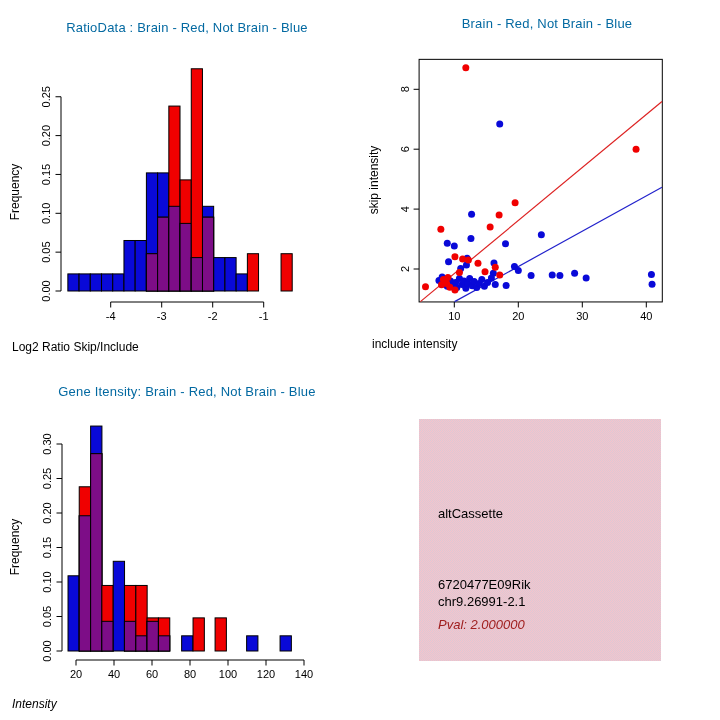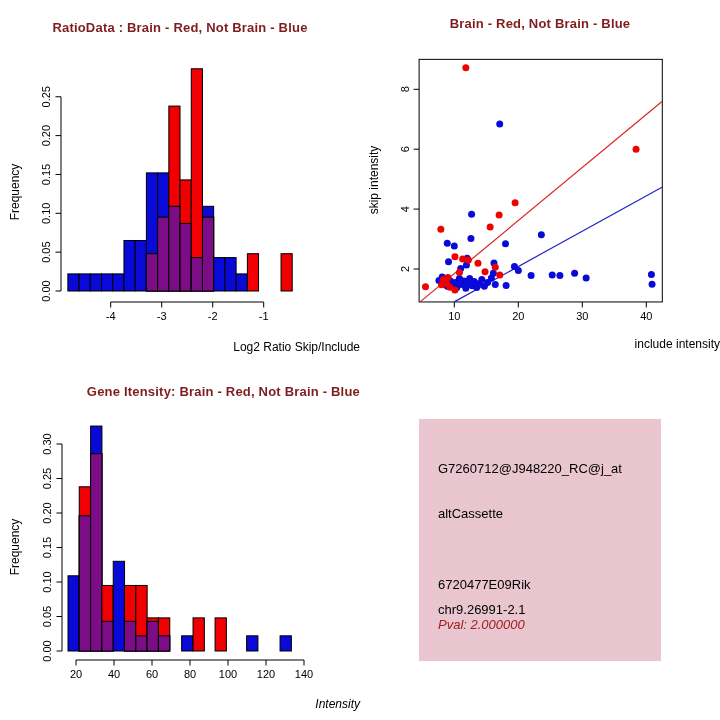--- a/index.html
+++ b/index.html
@@ -1,37 +1,37 @@
 <!DOCTYPE html>
 <html><head>
 <meta charset="utf-8">
 <style>
   html,body{margin:0;padding:0;background:#ffffff;}
   #canvas{position:relative;width:720px;height:720px;background:#ffffff;overflow:hidden;
           font-family:"Liberation Sans",sans-serif;}
   .panel-svg{position:absolute;width:360px;height:360px;}
-  .ptitle{position:absolute;width:360px;text-align:center;font-size:13px;font-weight:bold;
-          color:#7f1d1d;letter-spacing:0.2px;white-space:pre;}
-  .axlab{position:absolute;width:360px;text-align:right;font-size:12px;color:#000;}
+  .ptitle{position:absolute;width:360px;text-align:center;font-size:13px;font-weight:normal;
+          color:#0369a1;letter-spacing:0.2px;white-space:pre;padding-left:7px;}
+  .axlab{position:absolute;width:360px;text-align:left;font-size:12px;color:#000;padding-left:12px;}
   .vlab{position:absolute;font-size:12px;color:#000;white-space:nowrap;
         transform:translate(-50%,-50%) rotate(-90deg);}
   #info-box{position:absolute;left:419px;top:419px;width:242px;height:242px;
     background:#f0c5cd;
     background-image:conic-gradient(#f6c3cb 0 25%,#dcc9d5 0 50%,#f6c3cb 0 75%,#dcc9d5 0);
     background-size:2px 2px;}
   .info-line{position:absolute;font-size:13px;color:#000;white-space:pre;}
 </style>
 </head>
 <body>
 
 <div id="canvas">
 
   <div class="ptitle" style="left:0;top:20px;">RatioData : Brain - Red, Not Brain - Blue</div>
   <div class="ptitle" style="left:360px;top:16px;">Brain - Red, Not Brain - Blue</div>
-  <div class="ptitle" style="left:0;top:384px;text-align:right;">Gene Itensity: Brain - Red, Not Brain - Blue</div>
+  <div class="ptitle" style="left:0;top:384px;">Gene Itensity: Brain - Red, Not Brain - Blue</div>
 
   <div class="axlab" style="left:0;top:340px;">Log2 Ratio Skip/Include</div>
   <div class="axlab" style="left:360px;top:337px;">include intensity</div>
   <div class="axlab" style="left:0;top:697px;font-style:italic;">Intensity</div>
 
   <div class="vlab" style="left:15px;top:192px;">Frequency</div>
   <div class="vlab" style="left:374px;top:180px;">skip intensity</div>
   <div class="vlab" style="left:15px;top:547px;">Frequency</div>
 
   <svg id="svg-ratio" class="panel-svg" style="left:0;top:0;" viewBox="0 0 360 360">
@@ -231,20 +231,19 @@
       <rect x="158.45999999999998" y="257.88" width="11.3" height="33.12" fill="#f00000" stroke="#000" stroke-width="1"></rect>
       <rect x="158.45999999999998" y="275.82" width="11.3" height="15.18" fill="#7d0d87" stroke="#000" stroke-width="1"></rect>
       <rect x="181.64" y="275.82" width="11.3" height="15.18" fill="#0909d8" stroke="#000" stroke-width="1"></rect>
       <rect x="193.03999999999996" y="257.88" width="11.3" height="33.12" fill="#f00000" stroke="#000" stroke-width="1"></rect>
       <rect x="215.08" y="257.88" width="11.3" height="33.12" fill="#f00000" stroke="#000" stroke-width="1"></rect>
       <rect x="246.61999999999998" y="275.82" width="11.3" height="15.18" fill="#0909d8" stroke="#000" stroke-width="1"></rect>
       <rect x="280.06" y="275.82" width="11.3" height="15.18" fill="#0909d8" stroke="#000" stroke-width="1"></rect>
     </svg>
 
   <div id="info-box">
-    <div class="info-line" style="left:19px;top:42px;">G7260712@J948220_RC@j_at</div>
     <div class="info-line" style="left:19px;top:87px;">altCassette</div>
     <div class="info-line" style="left:19px;top:130px;margin-top:28px;">6720477E09Rik</div>
-    <div class="info-line" style="left:19px;top:175px;margin-top:8px;">chr9.26991-2.1</div>
+    <div class="info-line" style="left:19px;top:175px;">chr9.26991-2.1</div>
     <div class="info-line" style="left: 19px; top: 198px; color: rgb(160, 32, 32); font-style: italic;" id="pval-line">Pval: 2.000000</div>
   </div>
 
 </div>
 
 </body></html>

